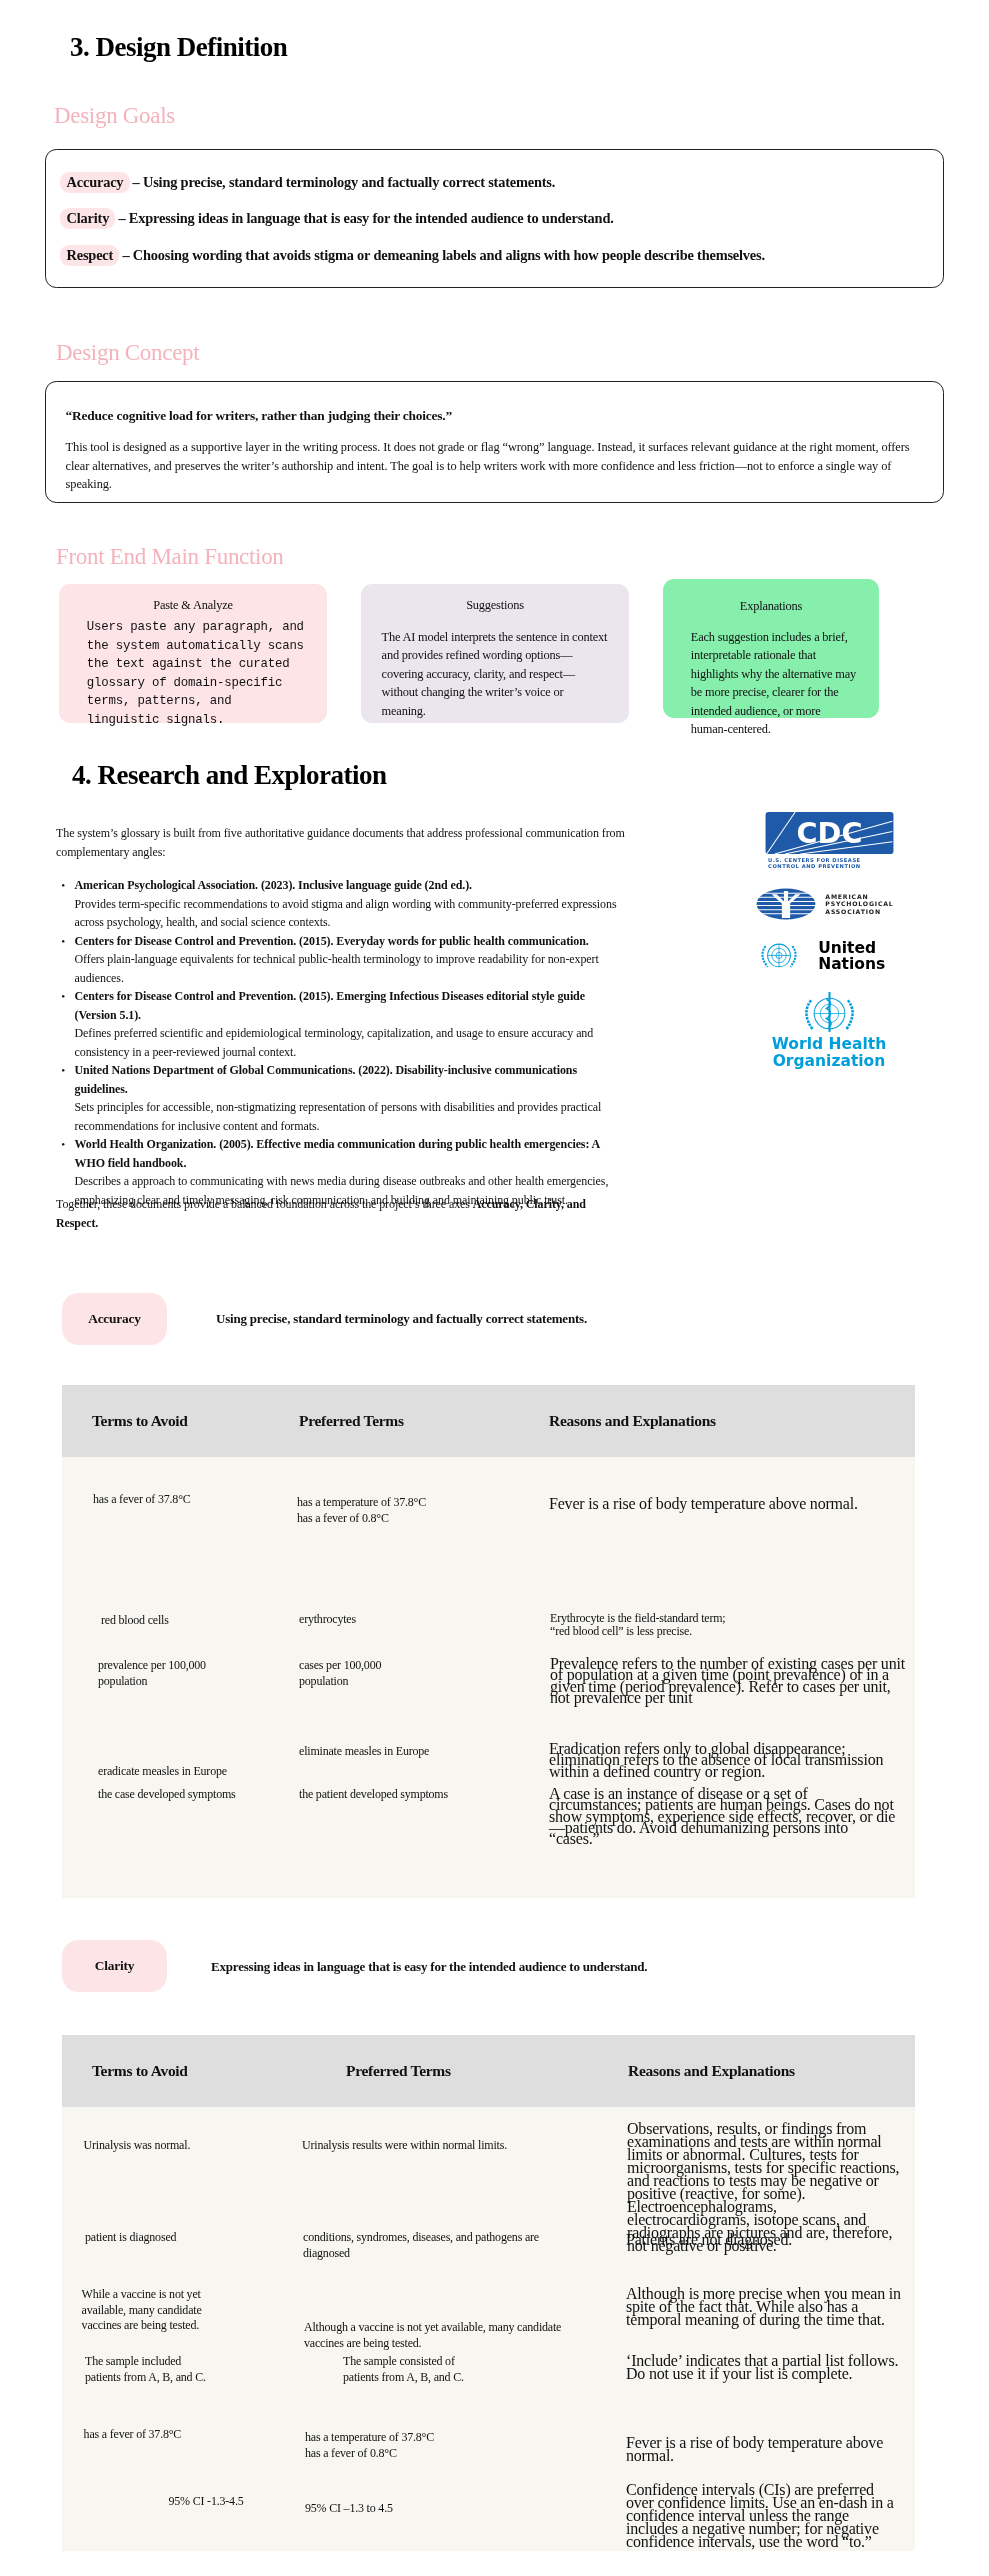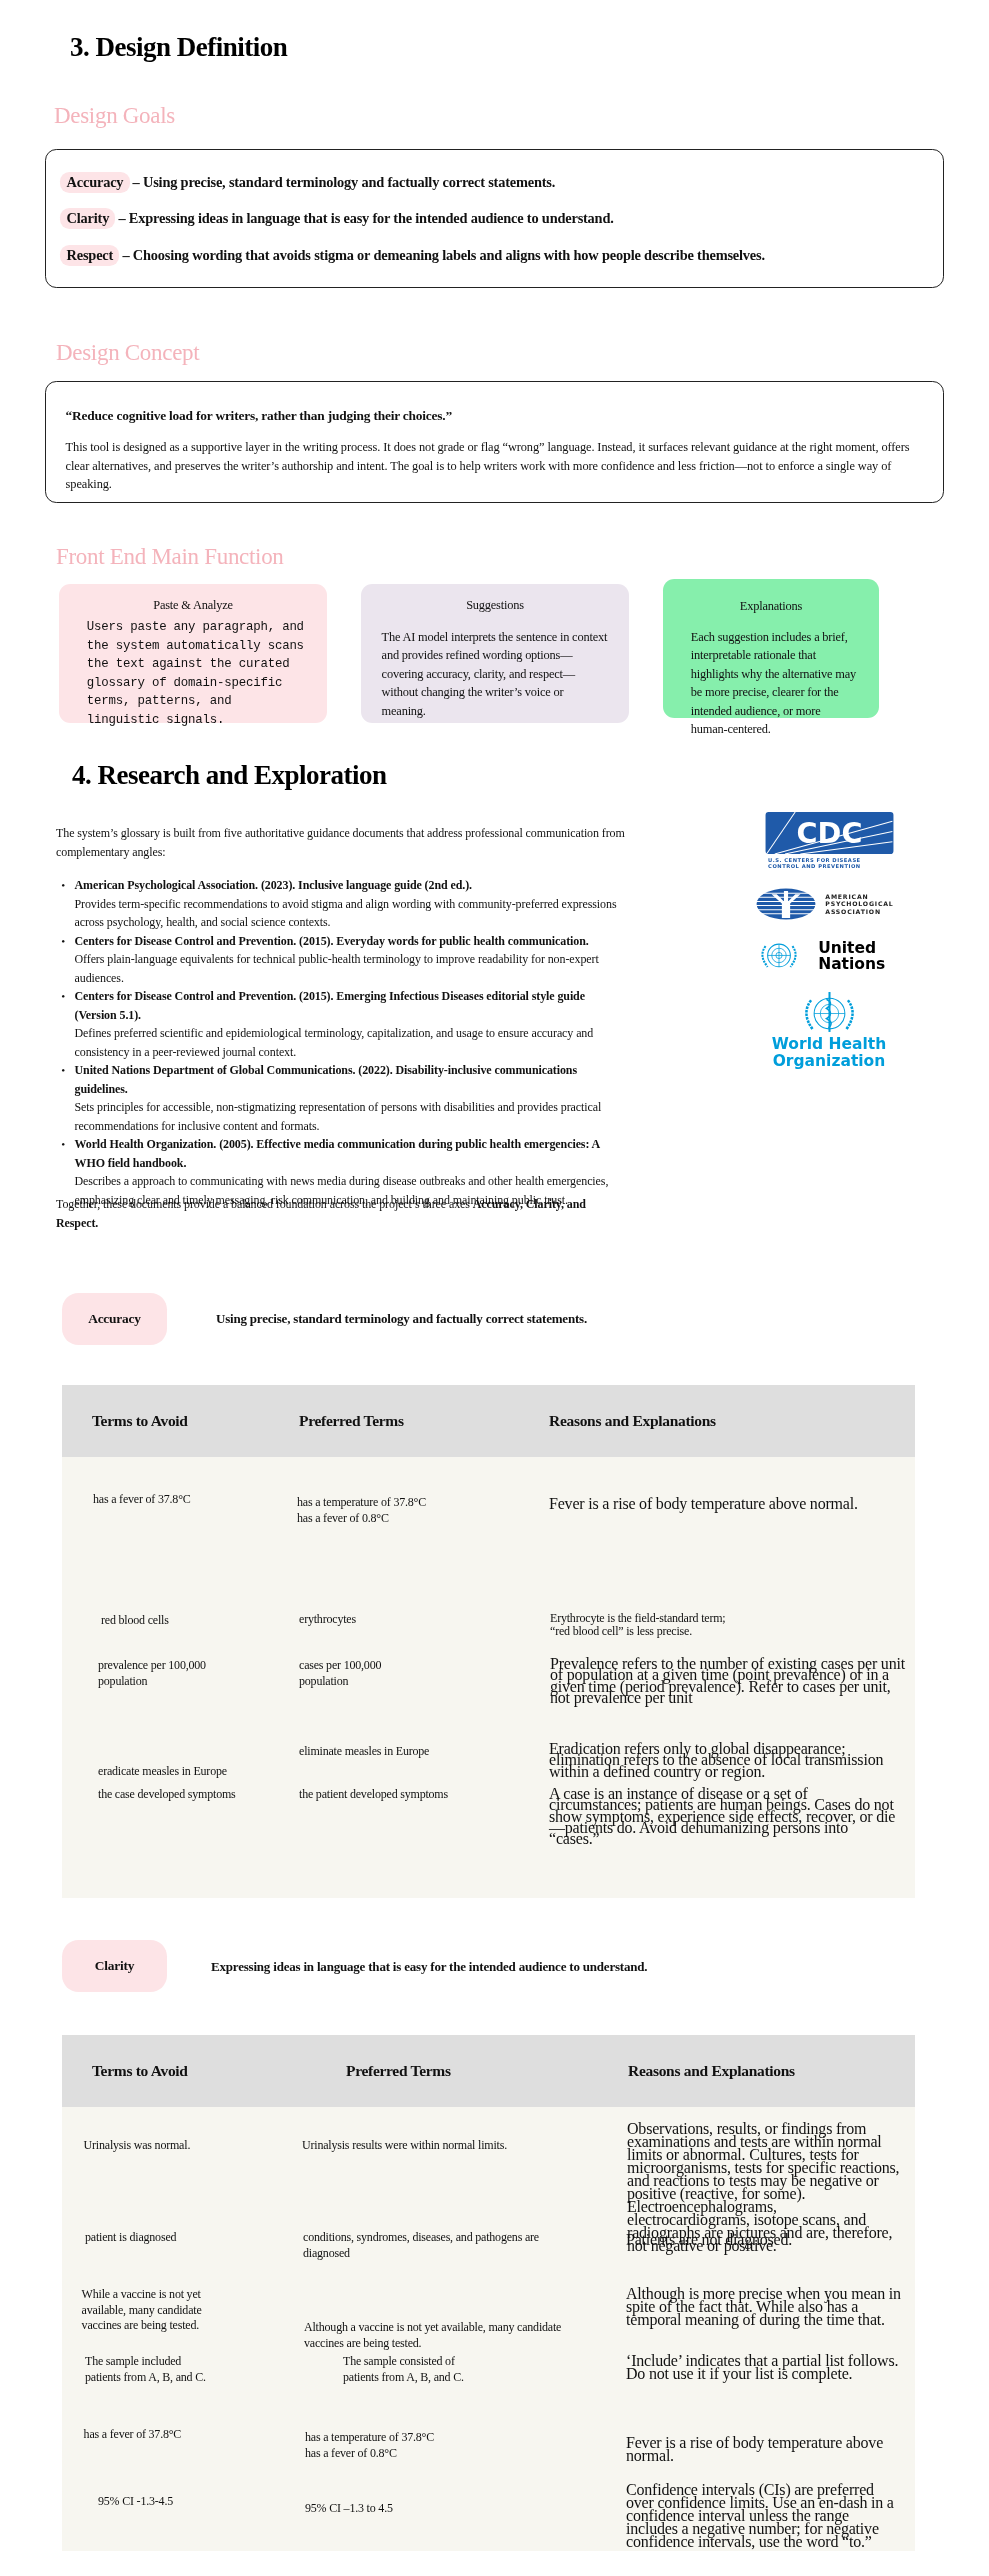--- a/index.html
+++ b/index.html
@@ -320,17 +320,17 @@
 patients from A, B, and C.</div>
   <div class="cell" style="left:245px; top:319px; width:268px;margin-left:36px;">The sample consisted of
 patients from A, B, and C.</div>
   <div class="cell-small" style="left:564px; top:319px; width:273px;">‘Include’ indicates that a partial list follows. Do not use it if your list is complete.</div>
 
   <div class="cell" style="left:21.6px; top:392px; width:216px;">has a fever of 37.8°C</div>
   <div class="cell" style="left:243px; top:395px; width:268px;">has a temperature of 37.8°C
 has  a fever of 0.8°C</div>
   <div class="cell-small" style="left:564px; top:401px; width:273px;">Fever is a rise of body temperature above normal.</div>
 
-  <div class="cell" style="left:36px; top:459px; width:216px;">95% CI -1.3-4.5</div>
+  <div class="cell" style="left:36px; top:459px; width:216px;text-align:center;">95% CI -1.3-4.5</div>
   <div class="cell" style="left:243px; top:466px; width:268px;">95% CI –1.3 to 4.5</div>
   <div class="cell-small" style="left:564px; top:448px; width:278px;">Confidence intervals (CIs) are preferred over confidence limits. Use an en-dash in a confidence  interval unless the range includes a negative number; for negative confidence intervals, use the word “to.”</div>
 </div>
 
 
 </body></html>

